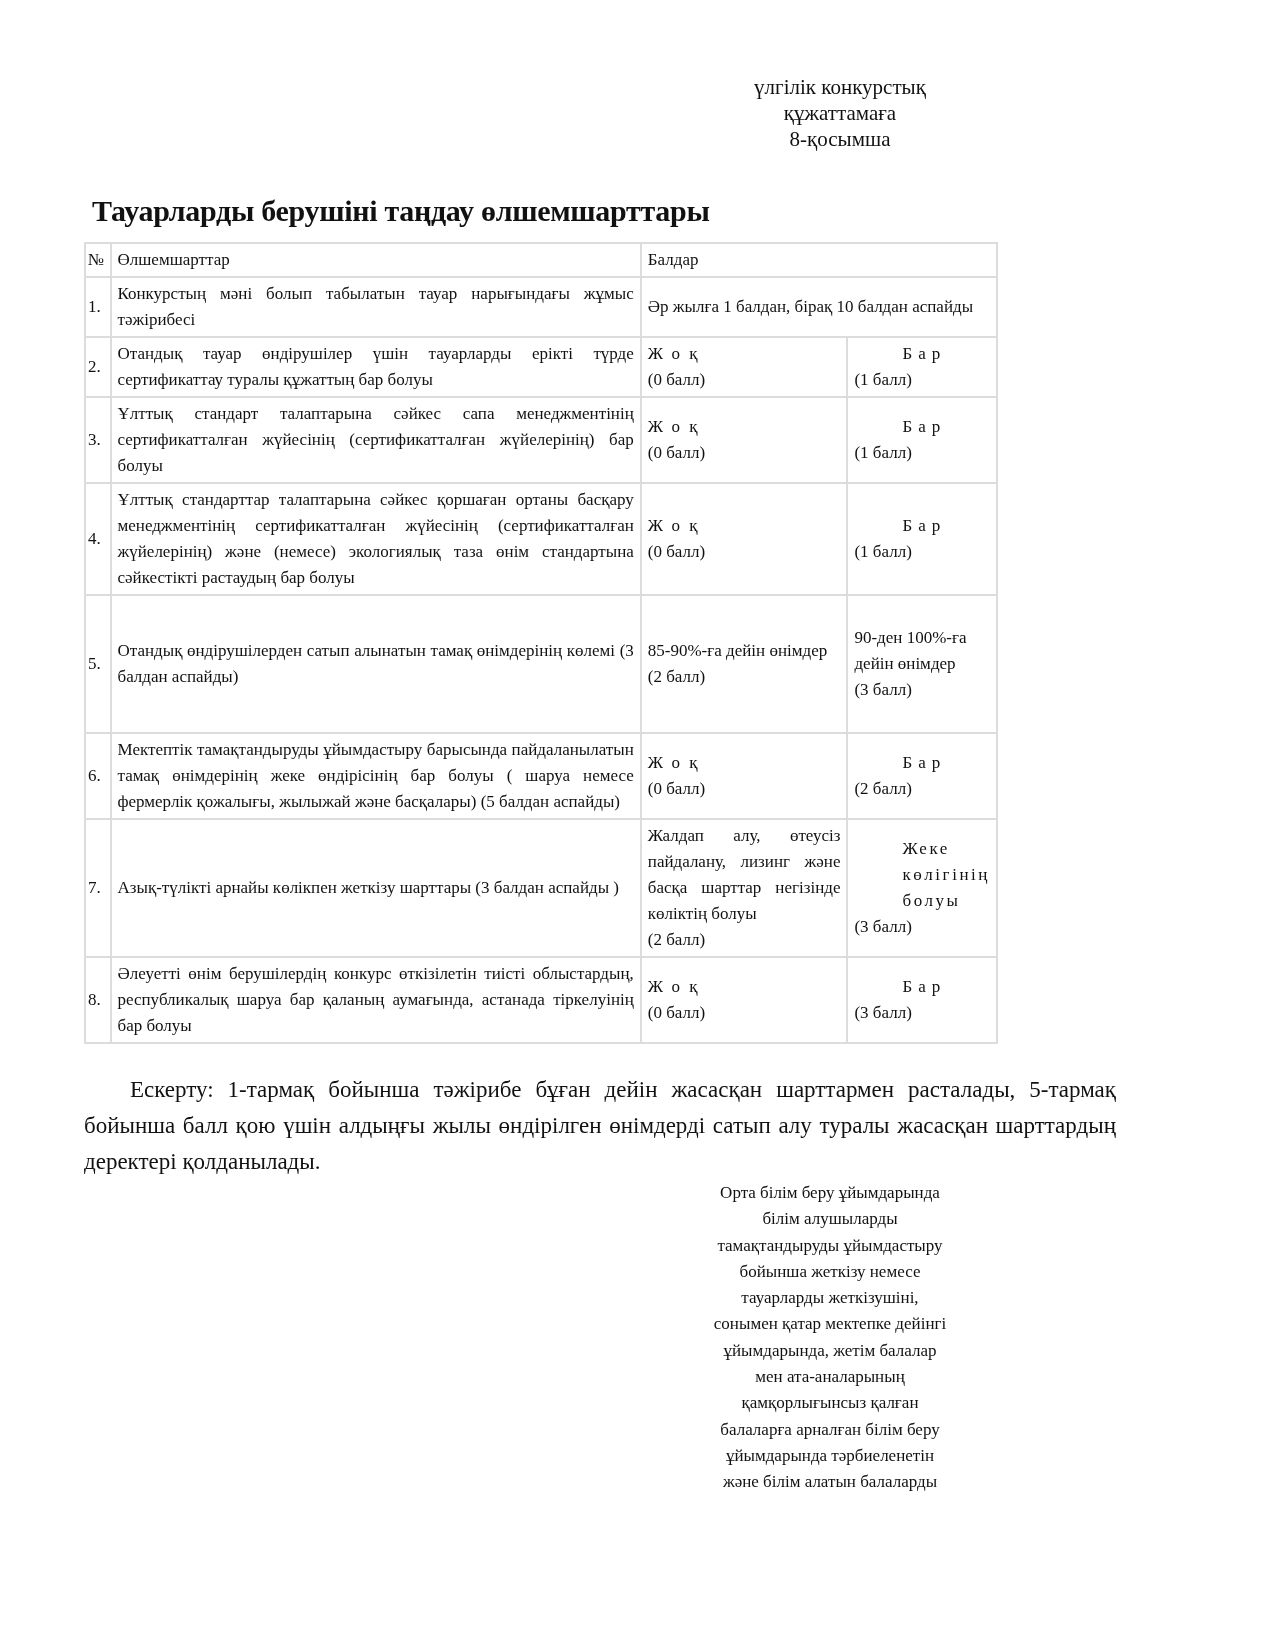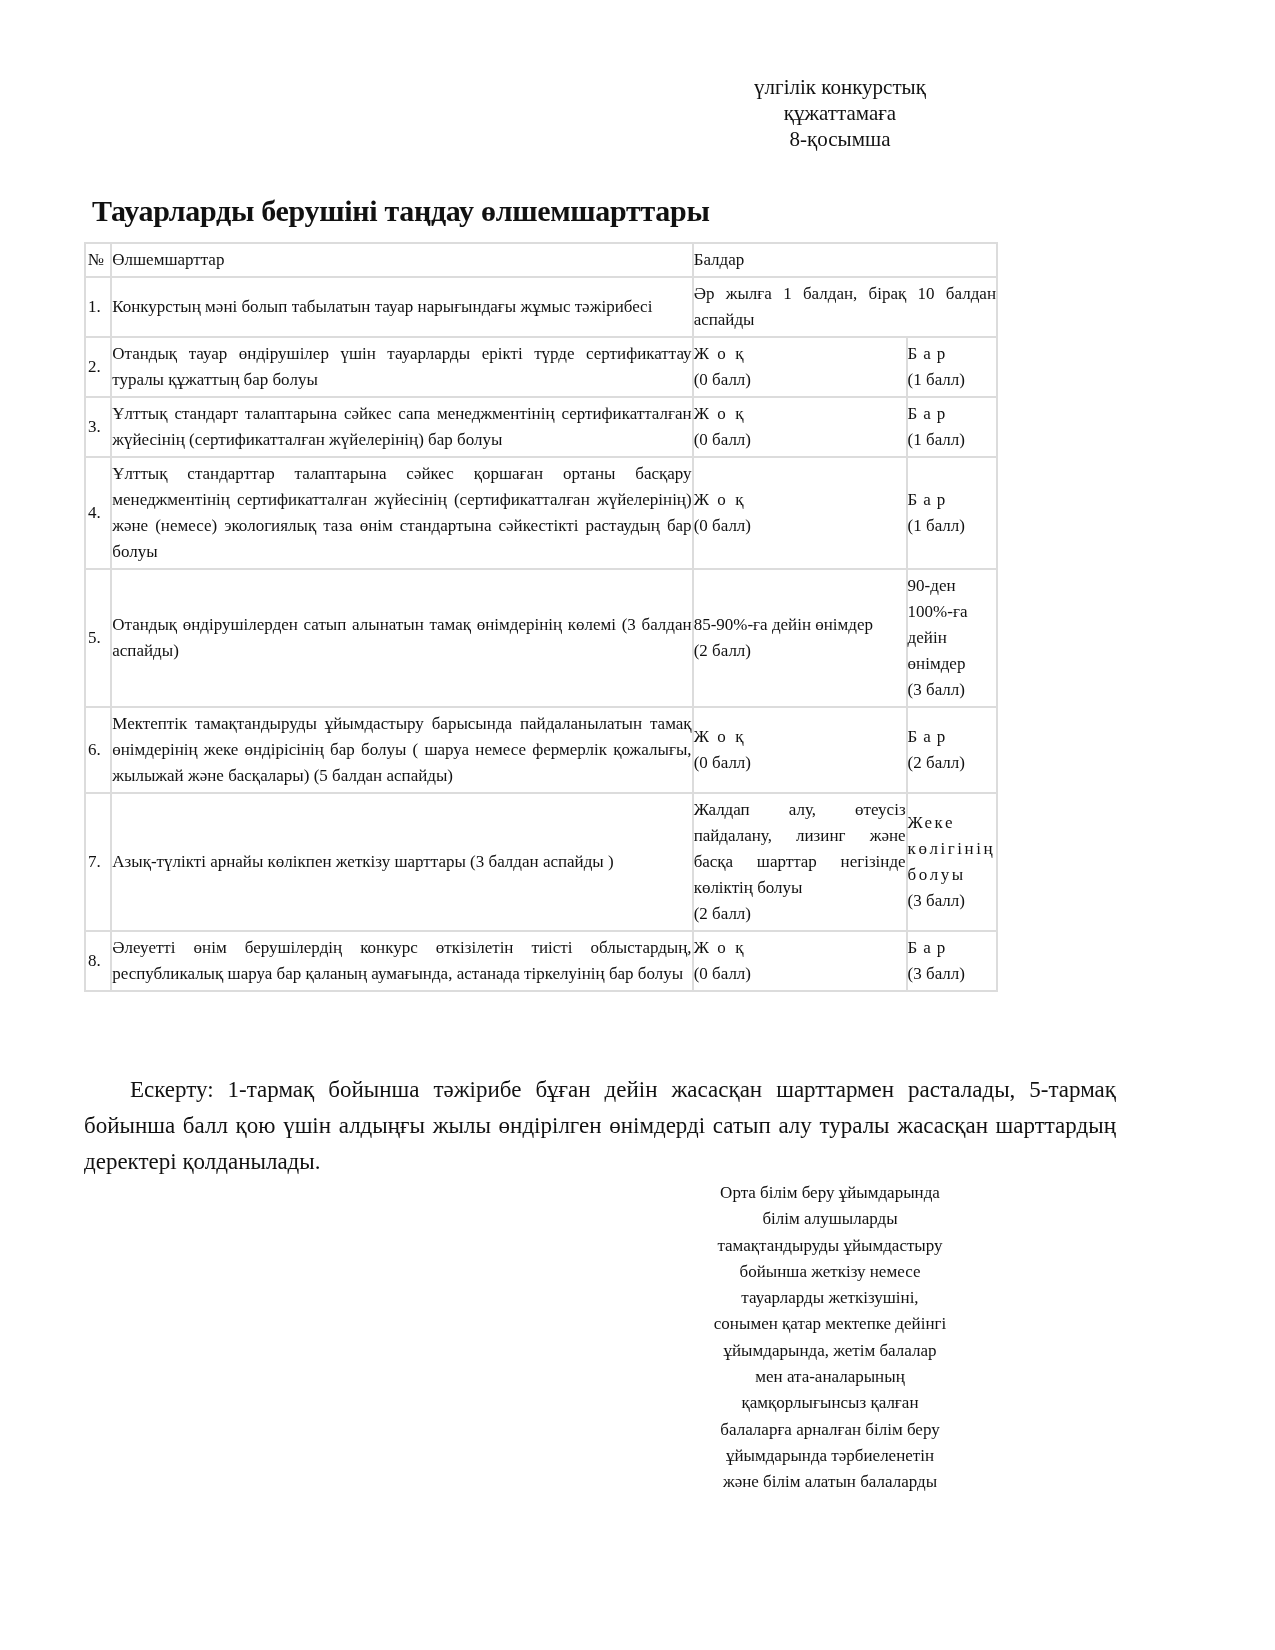--- a/index.html
+++ b/index.html
@@ -15,27 +15,27 @@
     .page-title {
       position: absolute; left: 84px; top: 186px; margin: 8px;
       font-size: 30px; font-weight: bold; letter-spacing: -0.3px;
       font-family: "Liberation Serif", serif;
     }
     table.criteria {
       position: absolute; left: 84px; top: 242px; width: 914px;
       border-collapse: collapse; font-size: 17px; line-height: 26px;
     }
     table.criteria td {
-      border: 2px solid #dcdcdc; padding: 3px 0; vertical-align: middle;
+      border: 2px solid #dcdcdc; padding: 3px 6px; vertical-align: middle;
     }
     td.num { width: 20px; padding: 3px 2px !important; text-align: left; }
     td.crit { width: 574px; text-align: justify; }
     td.score1 { width: 210px; text-align: justify; margin-top: 44px; }
     td.score2 { width: 76px; }
-    .spaced { letter-spacing: 0.35em; }
+    .spaced { letter-spacing: 0.35em; margin-left: 48px; }
     .wide { letter-spacing: 0.55em; }
     .note {
       position: absolute; left: 84px; top: 1072px; width: 1032px;
       font-size: 23px; line-height: 36px; text-align: justify; margin: 0;
       text-indent: 46px;
     }
     .bottom-note {
       position: absolute; left: 680px; top: 1180px; width: 300px;
       text-align: center; font-size: 17px; line-height: 26.3px;
     }

